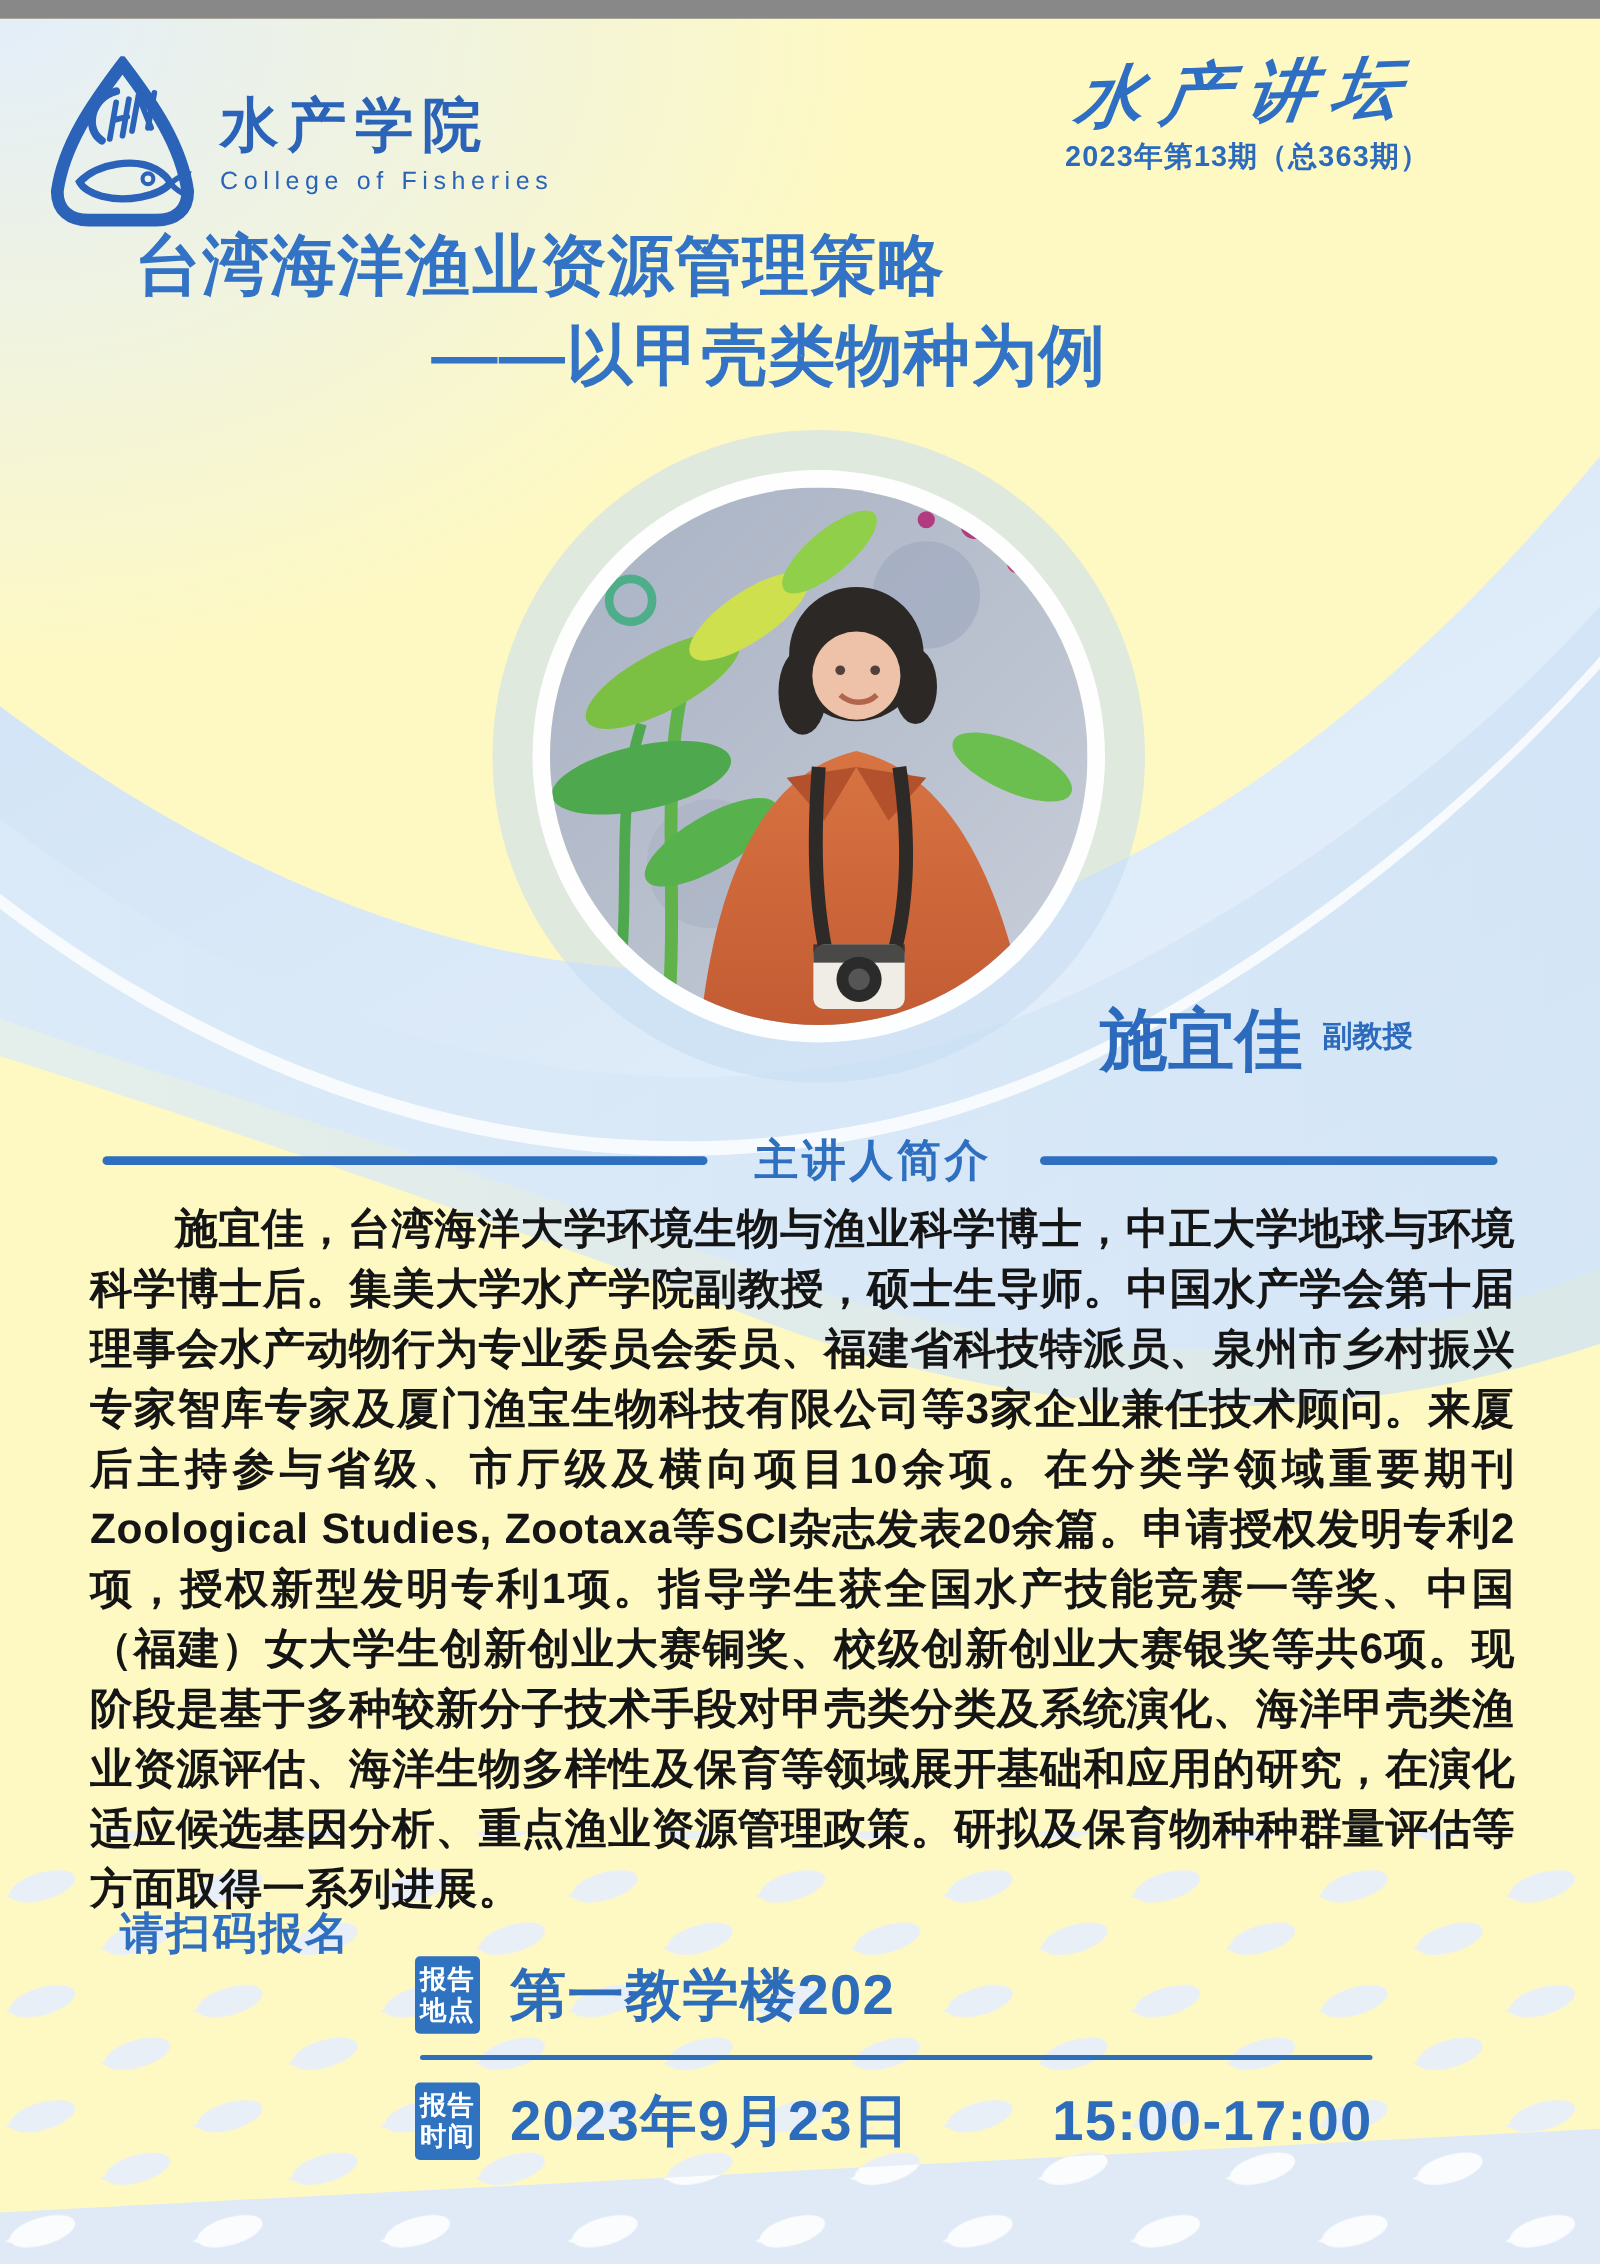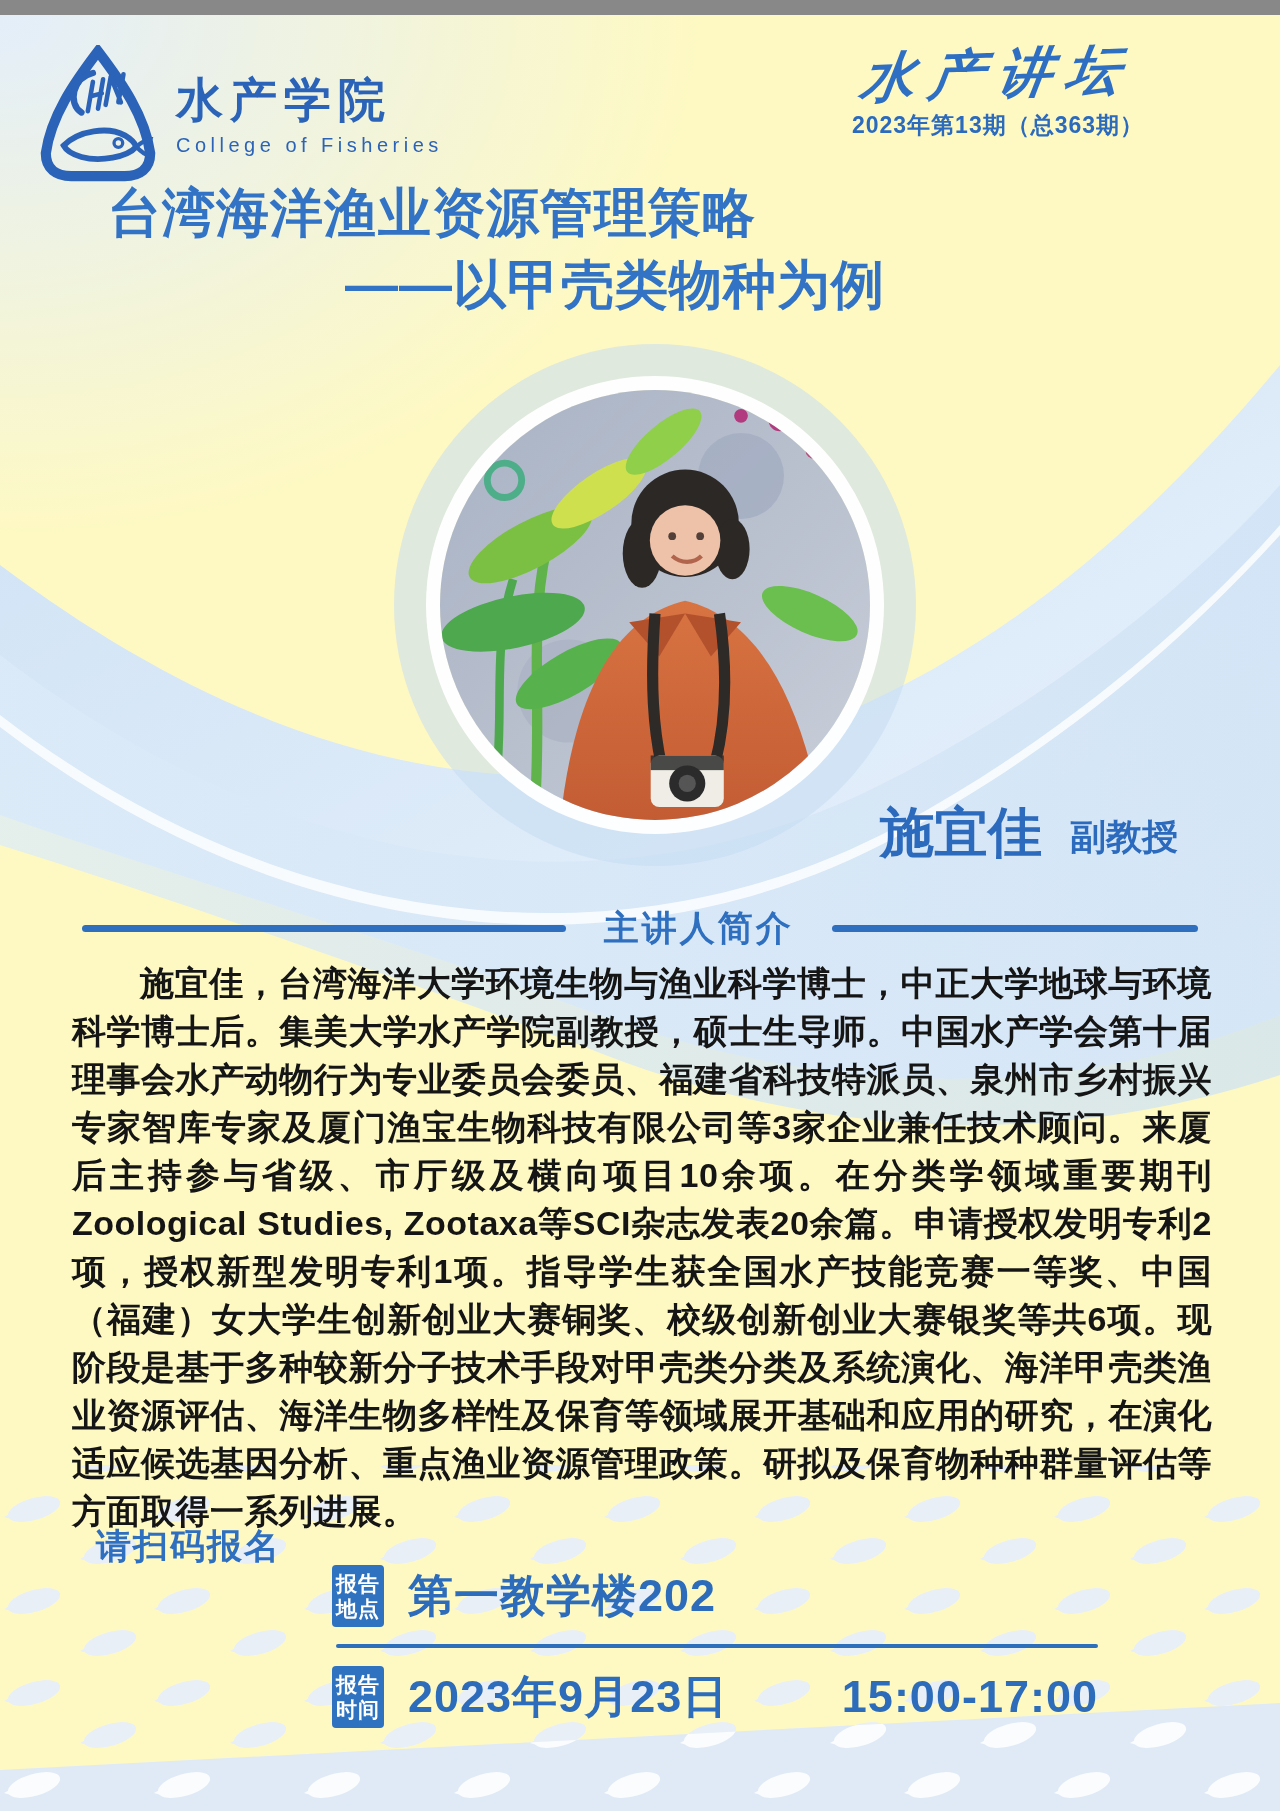--- a/index.html
+++ b/index.html
@@ -34,23 +34,23 @@
 
   
   .photo-wrap{
     left:440px;top:375px;width:430px;height:430px;border-radius:50%;
     overflow:hidden;
     box-shadow:0 0 0 14px rgba(255,255,255,.95), 0 0 0 46px rgba(196,220,243,.55);
   }
   .photo-wrap svg{display:block;width:100%;height:100%;}
 
   
-  .speaker-row{top:790px;left:880px;width:330px;display:flex;align-items:flex-end;gap:28px;}
+  .speaker-row{top:790px;left:880px;width:330px;display:flex;align-items:center;gap:16px;}
   .speaker-name{font-size:54px;font-weight:900;color:#2b6abc;line-height:1;}
-  .speaker-title{font-size:36px;font-weight:700;color:#2b6abc;line-height:1;padding-bottom:4px;}
+  .speaker-title{font-size:24px;font-weight:700;color:#2b6abc;line-height:1;padding-bottom:4px;}
 
   
   .section-header{top:890px;left:82px;width:1116px;display:flex;align-items:center;gap:38px;}
   .rule{height:7px;background:#2e6fc0;border-radius:4px;}
   .rule-left{flex:1.32;}
   .rule-right{flex:1;}
   .section-title{font-size:35px;font-weight:900;color:#2e6fc0;letter-spacing:3px;white-space:nowrap;}
 
   
   .bio{top:944px;left:72px;width:1140px;}

